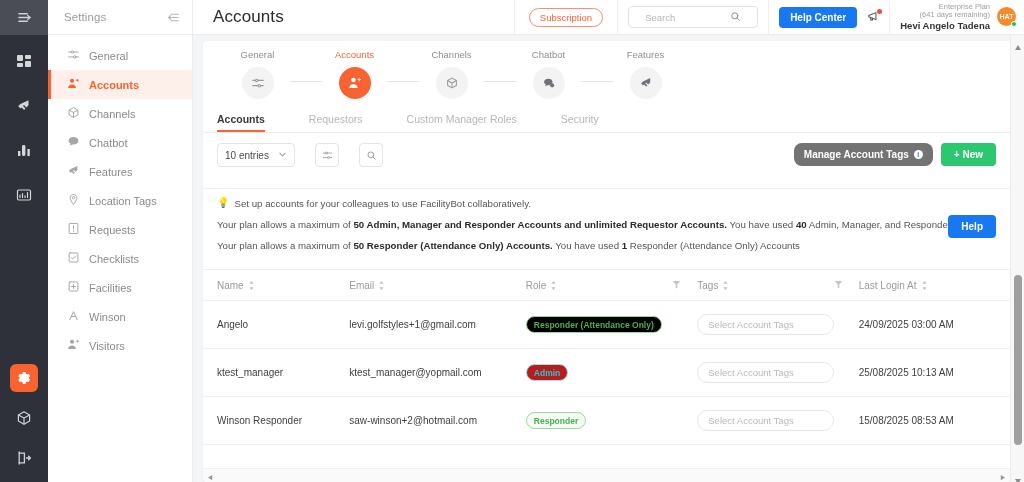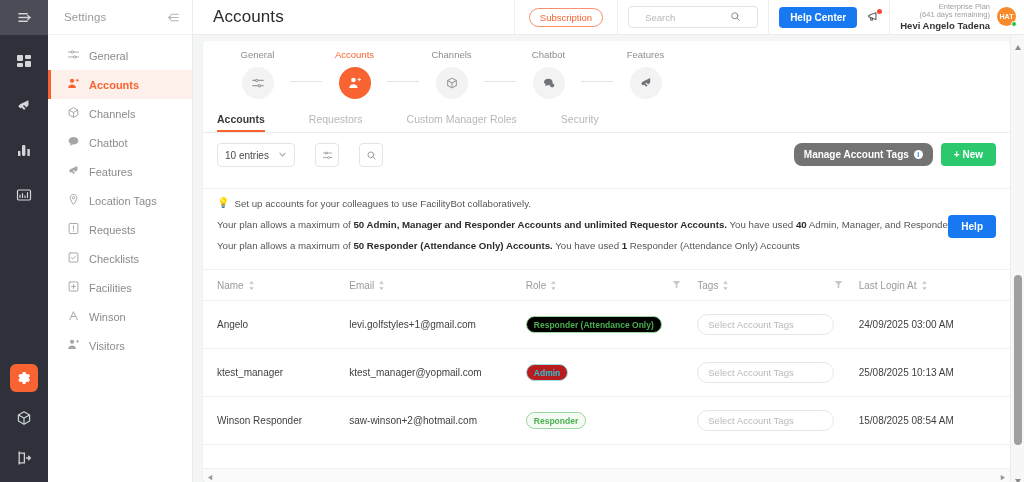--- a/index.html
+++ b/index.html
@@ -578,21 +578,21 @@
                   </td>
                 <td class="c-login">25/08/2025 10:13 AM</td>
               </tr>
               <tr>
                 <td class="c-name">Winson Responder</td>
                 <td class="c-email">saw-winson+2@hotmail.com</td>
                 <td class="c-role"><span class="pill responder">Responder</span></td>
                 <td class="c-tags">
                     <div class="tagbox">Select Account Tags</div>
                   </td>
-                <td class="c-login">15/08/2025 08:54 AM</td>
+                <td class="c-login">15/08/2025 08:53 AM</td>
               </tr>
             </tbody>
           </table>
 
         </div>
 
         <div class="hsb">
           <span><svg viewBox="0 0 8 8" fill="#9a9a9a">
                 <path d="M6 1 1 4l5 3z"></path>
               </svg></span>

